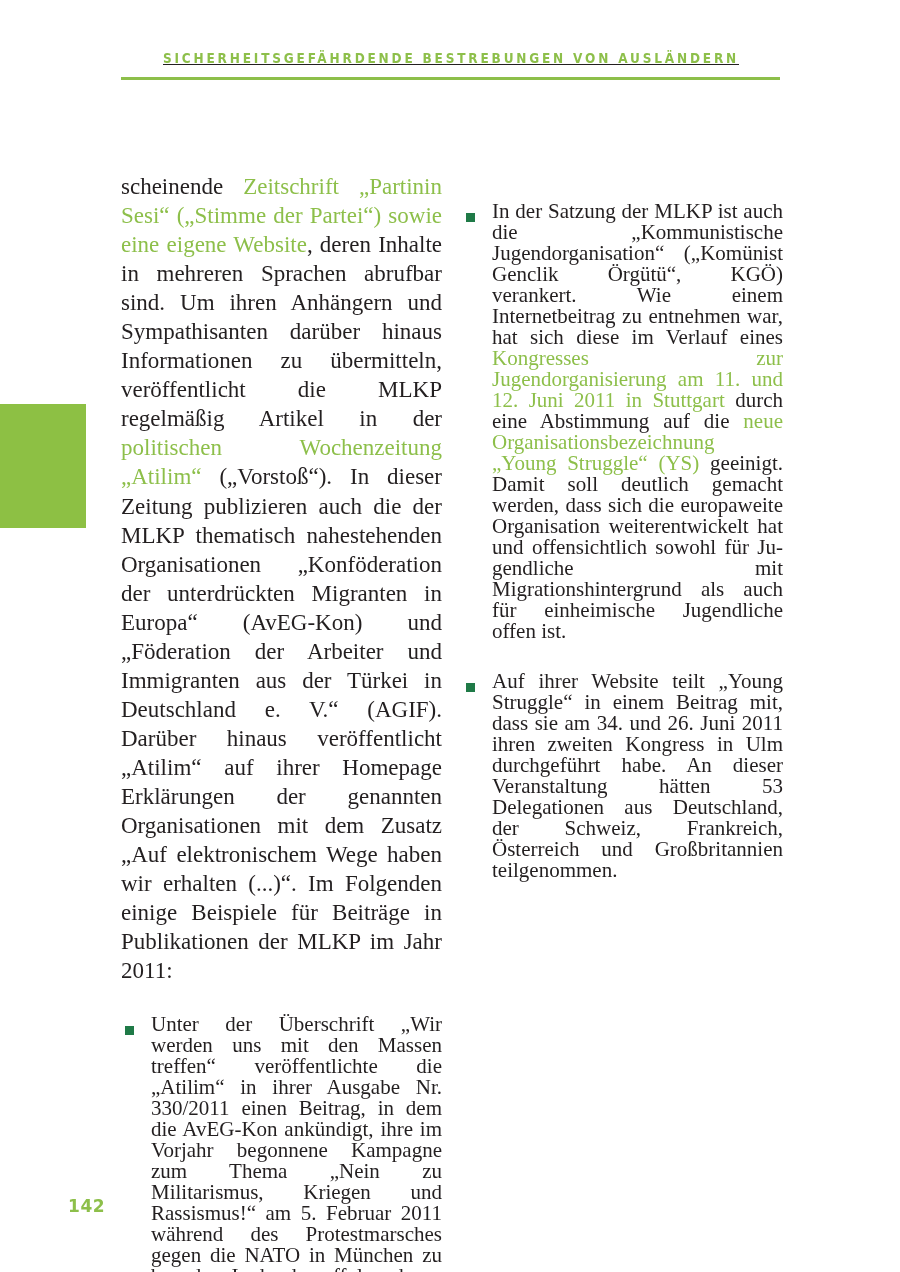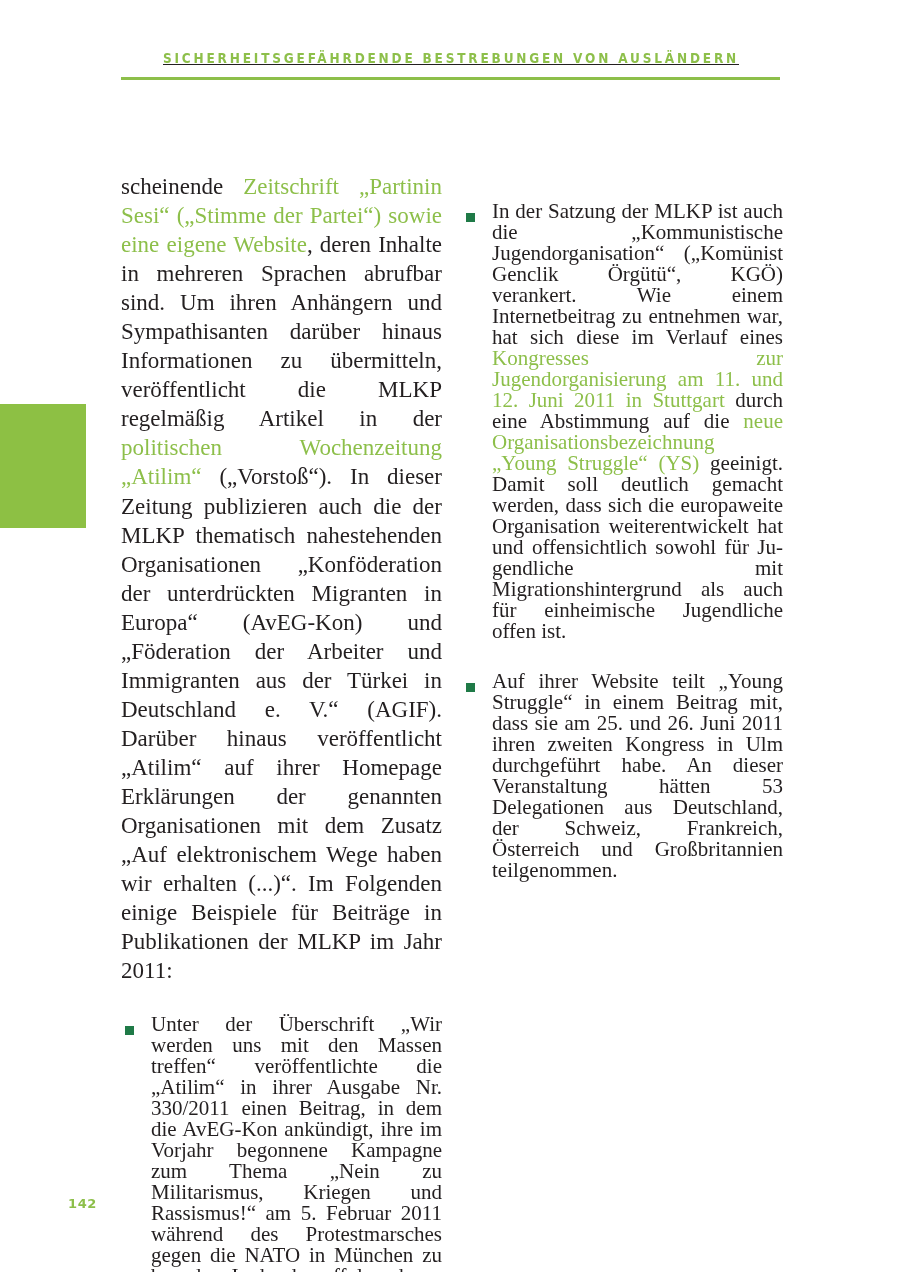--- a/index.html
+++ b/index.html
@@ -109,21 +109,21 @@
   }
   .spacer-gap { height: 29px; }
 
   
   .folio {
     position: absolute;
     left: 68px;
     top: 1196px;
     font-family: "DejaVu Sans", "Liberation Sans", sans-serif;
     font-weight: bold;
-    font-size: 13px;
+    font-size: 17px;
     letter-spacing: 0.6px;
     color: #8dbf4a;
   }
 </style>
 </head>
 <body>
 
 <div class="page-header">
   <div class="header-title">SICHERHEITSGEFÄHRDENDE BESTREBUNGEN VON AUSLÄNDERN</div>
 </div>
@@ -146,20 +146,20 @@
 
   <div class="col col-right">
     <div class="spacer-gap"></div>
     <ul class="bullets">
       <li>
         <span class="bullet-marker"></span>
         <span><span>In der Satzung der MLKP ist auch die „Kommunistische Jugendorga­nisation“ („Komünist Genclik Ör­gütü“, KGÖ) verankert. Wie einem Internetbeitrag zu entnehmen war, hat sich diese im Verlauf eines </span><span class="green">Kon­gresses zur Jugendorganisierung am 11. und 12. Juni 2011 in Stutt­gart</span><span> durch eine Abstimmung auf die </span><span class="green">neue Organisationsbezeich­nung „Young Struggle“ (YS)</span><span> geei­nigt. Damit soll deutlich gemacht werden, dass sich die europaweite Organisation weiterentwickelt hat und offensichtlich sowohl für Ju­gendliche mit Migrationshintergrund als auch für einheimische Jugend­liche offen ist.</span></span>
       </li>
       <li class="second-item" style="margin-top: 29px;">
         <span class="bullet-marker"></span>
-        <span><span>Auf ihrer Website teilt „Young Struggle“ in einem Beitrag mit, dass sie am 25. und 26. Juni 2011 ihren zweiten Kongress in Ulm durchgeführt habe. An dieser Veranstaltung hätten 53 Delegationen aus Deutschland, der Schweiz, Frankreich, Österreich und Großbritannien teilgenommen.</span></span>
+        <span><span>Auf ihrer Website teilt „Young Struggle“ in einem Beitrag mit, dass sie am 34. und 26. Juni 2011 ihren zweiten Kongress in Ulm durchgeführt habe. An dieser Veranstaltung hätten 53 Delegationen aus Deutschland, der Schweiz, Frankreich, Österreich und Großbritannien teilgenommen.</span></span>
       </li>
     </ul>
   </div>
 
 </div>
 
 <div class="folio">142</div>
 
 </body></html>

